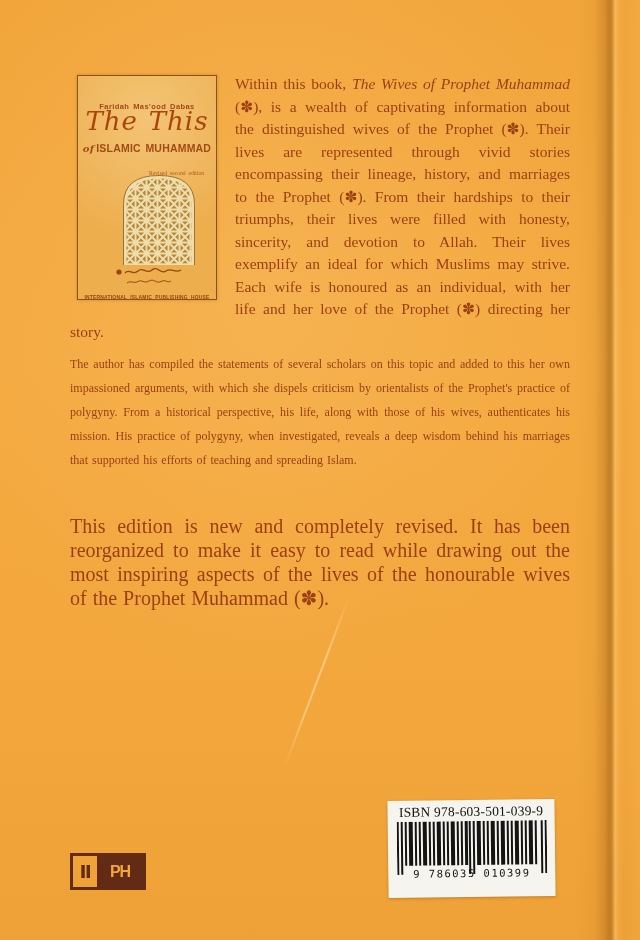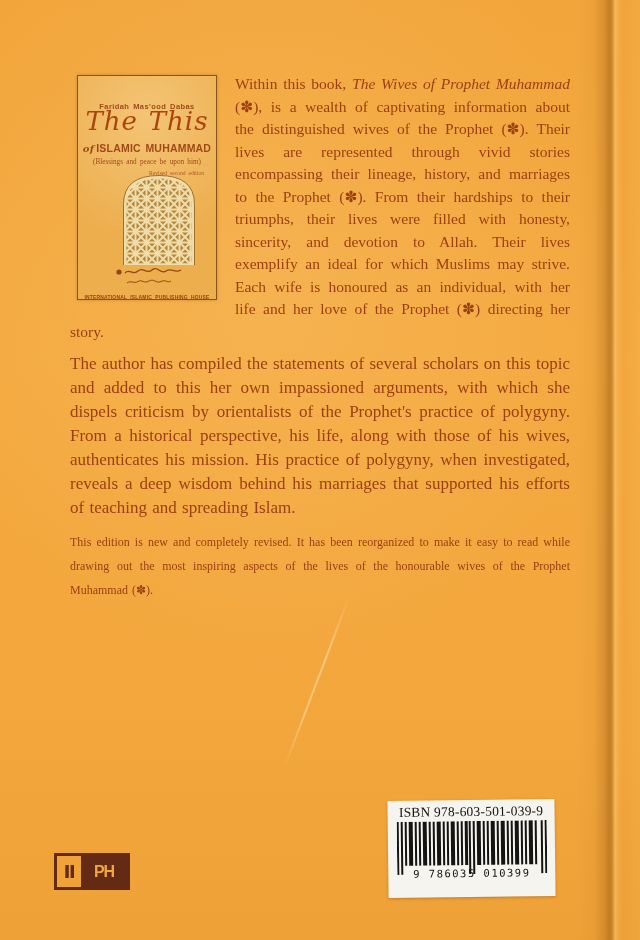--- a/index.html
+++ b/index.html
@@ -29,23 +29,23 @@
     transform:rotate(20.8deg);pointer-events:none;
     background:linear-gradient(180deg,rgba(255,240,200,0) 0%,rgba(255,242,205,0.45) 35%,rgba(255,242,205,0.4) 70%,rgba(255,240,200,0) 100%);
   }
 
   
   .blurb{color:#9c4013;}
   .p1{position:absolute;left:70px;top:73px;width:500px;margin:0;
       font-size:15.5px;line-height:22.5px;text-align:justify;word-spacing:1.5px;}
   .p1 em{font-style:italic;}
   .p2{position:absolute;left:70px;top:352px;width:500px;margin:0;
-      font-size:17px;line-height:24px;text-align:justify;word-spacing:1px;}
-  .p3{position:absolute;left:70px;top:530px;width:500px;margin:0;
       font-size:12px;line-height:24px;text-align:justify;word-spacing:1px;}
+  .p3{position:absolute;left:70px;top:514px;width:500px;margin:0;
+      font-size:20px;line-height:24px;text-align:justify;word-spacing:1px;}
 
   
   .thumb{
     float:left;width:140px;height:225px;margin:2px 18px 19px 7px;
     position:relative;box-sizing:border-box;
     border:1px solid rgba(118,68,20,0.85);
     background:
       radial-gradient(120% 80% at 50% 18%, rgba(255,238,190,0.35), rgba(255,238,190,0) 70%),
       #edae4e;
     box-shadow:0 0 3px rgba(120,70,10,0.35);
@@ -57,21 +57,21 @@
   .t-caps .t-of{position:static;font-size:10px;font-style:italic;font-family:"DejaVu Serif",serif;margin-right:2px;}
   .t-blessing{top:75px;font-size:7.2px;}
   .t-edition{top:86px;right:12px;left:auto;font-size:5.6px;opacity:.85;}
   .t-arch{top:95px;left:41px;right:auto;}
   .t-arabic1{top:191px;left:36px;right:auto;}
   .t-pub-ar{top:203px;left:48px;right:auto;}
   .t-publisher{top:211px;font-family:"Liberation Sans",sans-serif;font-size:4.9px;font-weight:bold;letter-spacing:.25px;color:#99430f;}
 
   
   .iiph{
-    position:absolute;left:54px;top:853px;width:76px;height:37px;box-sizing:border-box;
+    position:absolute;left:70px;top:853px;width:76px;height:37px;box-sizing:border-box;
     border:3px solid #632b14;display:flex;
     font-family:"Liberation Sans",sans-serif;font-weight:bold;
   }
   .iiph-left{flex:0 0 24px;display:flex;align-items:center;justify-content:center;
     color:#632b14;font-size:19px;letter-spacing:-1px;transform:scaleX(1.25);}
   .iiph-right{flex:1;background:#632b14;color:#f3a73c;display:flex;align-items:center;justify-content:center;
     font-size:16px;letter-spacing:-1px;}
 
   .barcode{
     position:absolute;left:388px;top:800px;width:167px;height:97px;box-sizing:border-box;
@@ -87,21 +87,20 @@
 </head>
 <body>
 
 <div class="cover">
 
   <p class="blurb p1">
     <span class="thumb">
       <span class="t-author">Faridah Mas'ood Dabas</span>
       <span class="t-script">The This</span>
       <span class="t-caps"><span class="t-of">of</span><span style="position:static">ISLAMIC MUHAMMAD</span></span>
-      <span class="t-blessing">(Blessings and peace be upon him)</span>
       <span class="t-edition">Revised second edition</span>
       <span class="t-arch">
         <svg width="80" height="94" viewBox="0 0 80 94">
           <defs>
             <pattern id="lat" width="11" height="11" patternUnits="userSpaceOnUse">
               <path d="M0 0 L11 11 M11 0 L0 11 M5.5 0 V11 M0 5.5 H11" stroke="#eedcaa" stroke-width="2" fill="none"></path>
             </pattern>
             <clipPath id="archclip">
                 <path d="M6 94 L6 34 Q6 6 40 6 Q74 6 74 34 L74 94 Z"></path>
               </clipPath>

